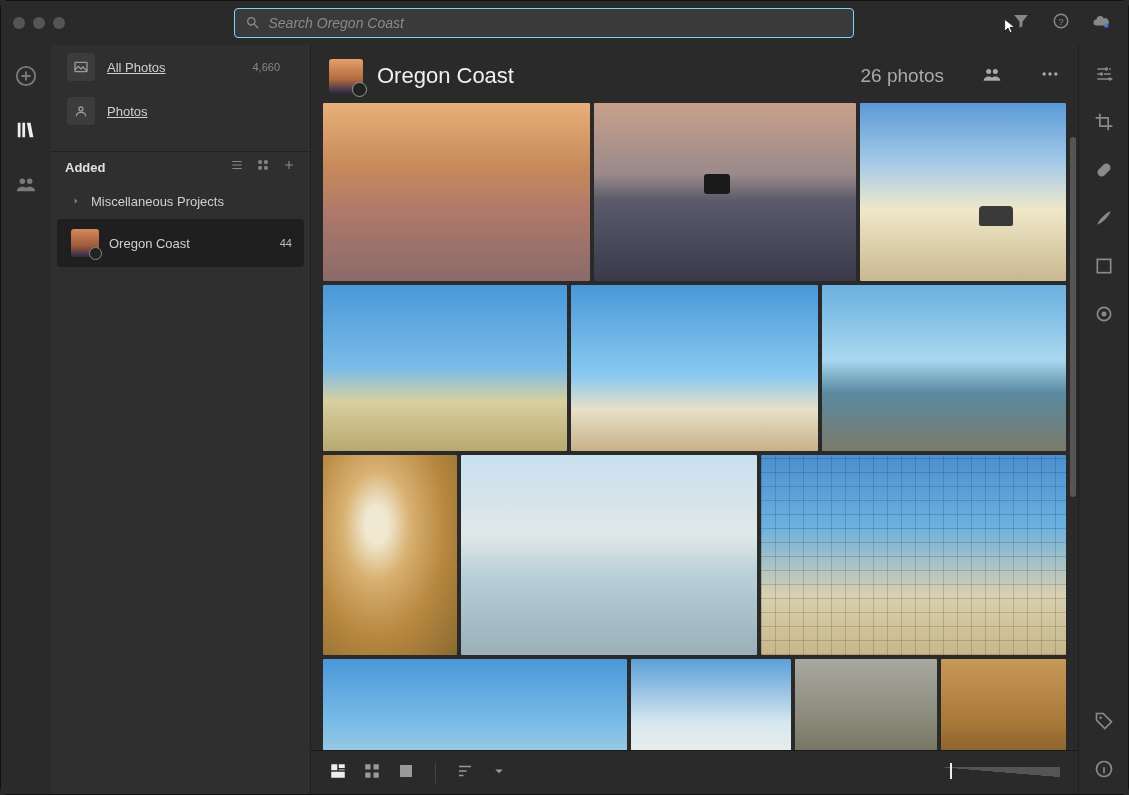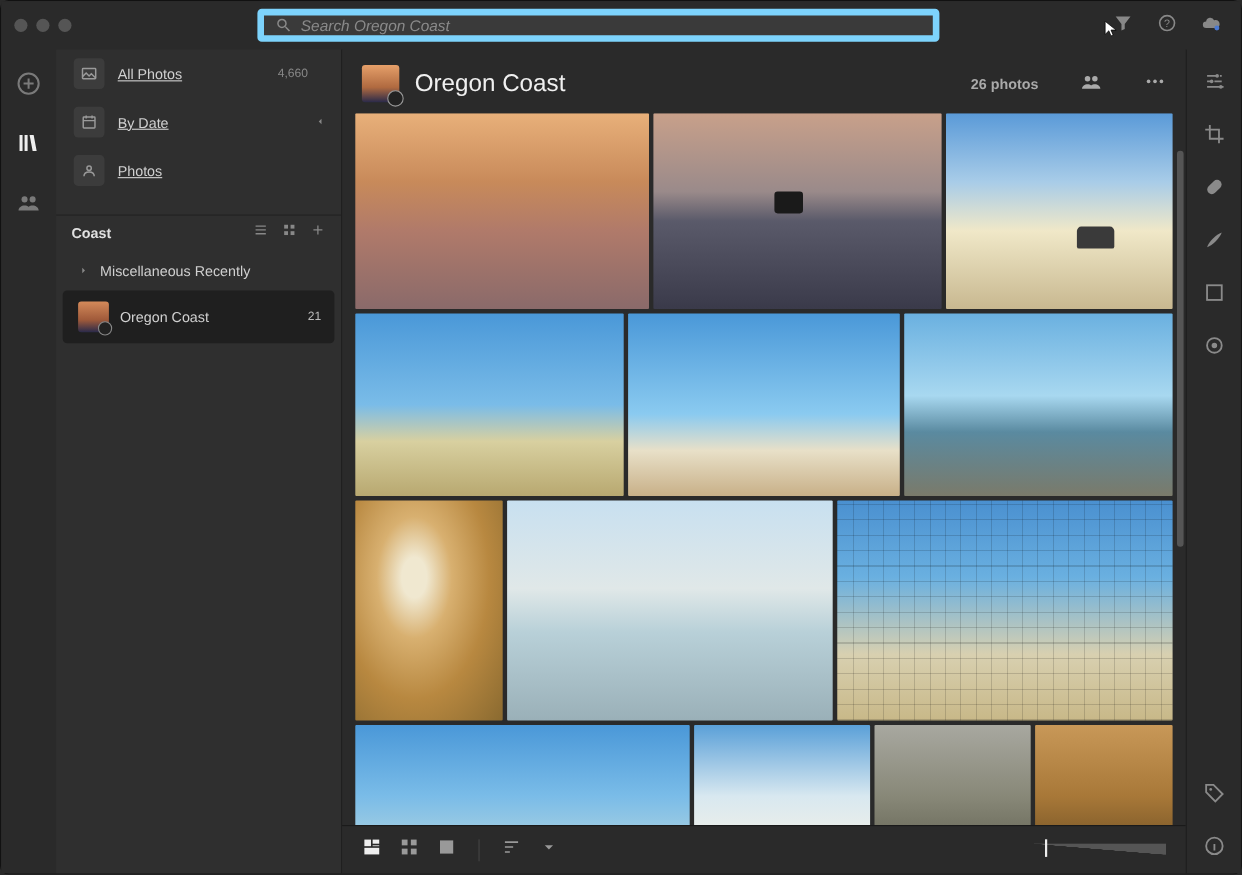--- a/index.html
+++ b/index.html
@@ -3,21 +3,21 @@
 <meta charset="utf-8">
 <style>
   * { box-sizing: border-box; margin: 0; padding: 0; }
   html, body { width: 1129px; height: 795px; overflow: hidden; font-family: -apple-system, "Segoe UI", sans-serif; background: #2a2a2a; color: #ccc; }
   .app { width: 1129px; height: 795px; display: flex; flex-direction: column; background: #2a2a2a; border-radius: 8px; border: 1px solid #111; }
   
   .titlebar { height: 44px; display: flex; align-items: center; padding: 0 12px; background: #2a2a2a; gap: 10px; }
   .traffic { display: flex; gap: 8px; margin-right: 10px; }
   .tdot { width: 12px; height: 12px; border-radius: 50%; background: #555; }
   .searchwrap { flex: 1; display: flex; justify-content: center; }
-  .searchbox { width: 620px; height: 30px; background: #3a3a3a; border: 6px solid #7dd3fc; border-radius: 4px; display: flex; align-items: center; padding: 0 10px; gap: 8px; color: #8a8a8a; font-style: italic; font-size: 14px; }
+  .searchbox { width: 620px; height: 30px; background: #3a3a3a; border: 1px solid #7dd3fc; border-radius: 4px; display: flex; align-items: center; padding: 0 10px; gap: 8px; color: #8a8a8a; font-style: italic; font-size: 14px; }
   .searchbox svg { width: 16px; height: 16px; fill: #8a8a8a; }
   .tb-right { display: flex; align-items: center; gap: 22px; padding-right: 6px; }
   .tb-right svg { width: 18px; height: 18px; fill: #888; }
   
   .body { flex: 1; display: flex; min-height: 0; }
   
   .rail-left { width: 50px; background: #2a2a2a; display: flex; flex-direction: column; align-items: center; padding-top: 18px; gap: 28px; }
   .rail-left .ritem { width: 26px; height: 26px; display:flex; align-items:center; justify-content:center; }
   .rail-left svg { width: 22px; height: 22px; fill: #7a7a7a; }
   .rail-left .active svg { fill: #eee; }
@@ -40,21 +40,21 @@
   .album-row .thumb { width: 28px; height: 28px; border-radius: 3px; background: linear-gradient(180deg,#d48a5a 0%, #a05a3a 60%, #2a2a4a 100%); position:relative; }
   .album-row .thumb::after{content:"";position:absolute;right:-3px;bottom:-3px;width:11px;height:11px;border-radius:50%;background:#222;border:1px solid #888;display:flex;align-items:center;justify-content:center;}
   .album-row .acount { position: absolute; right: 12px; font-size: 11px; color: #bbb; }
   
   .main { flex: 1; display: flex; flex-direction: column; background: #2a2a2a; min-width: 0; }
   .main-header { display: flex; align-items: center; gap: 14px; padding: 14px 18px 10px; color: #eaeaea; }
   .main-header .hthumb { width: 34px; height: 34px; border-radius: 3px; background: linear-gradient(180deg,#e6a06a 0%, #b06a40 60%, #2a2a4a 100%); position:relative;}
   .main-header .hthumb::after{content:"";position:absolute;right:-4px;bottom:-4px;width:13px;height:13px;border-radius:50%;background:#222;border:1px solid #999;}
   .main-header h1 { font-size: 22px; font-weight: 400; color: #f0f0f0; }
   .main-header .spacer { flex: 1; }
-  .main-header .subcount { font-size: 13px; color: #aaa; font-weight: bold; }
+  .main-header .subcount { font-size: 19px; color: #aaa; }
   .main-header svg { width: 20px; height: 20px; fill: #aaa; }
   .hgap { width: 10px; }
   
   .grid-scroll { flex: 1; overflow: hidden; padding: 0 12px 0 12px; }
   .photogrid { display: flex; flex-direction: column; gap: 4px; }
   .grow { display: flex; gap: 4px; }
   .ph { height: 100%; border-radius: 1px; }
   .r1 { height: 178px; }
   .r2 { height: 166px; }
   .r3 { height: 200px; }
@@ -160,74 +160,62 @@
             <svg viewBox="0 0 24 24">
               <rect x="3" y="5" width="18" height="14" rx="1" fill="none" stroke="#9a9a9a" stroke-width="2"></rect>
               <path d="M3 16l5-5 4 4 3-3 6 6" fill="none" stroke="#9a9a9a" stroke-width="2"></path>
             </svg>
           </div>
         <span>All Photos</span>
         <span class="count">4,660</span>
       </div>
 
 
-      <div class="side-item">
-        <div class="iconbox">
-            <svg viewBox="0 0 24 24">
-              <rect x="4" y="5" width="16" height="15" rx="1" fill="none" stroke="#9a9a9a" stroke-width="2"></rect>
-              <path d="M4 10h16M8 3v4M16 3v4" stroke="#9a9a9a" stroke-width="2"></path>
-            </svg>
-          </div>
-        <span>By Date</span>
-        <span class="chev"><svg viewBox="0 0 24 24">
-              <path d="M15 6l-6 6 6 6"></path>
-            </svg></span>
-      </div>
 
       <div class="side-item">
         <div class="iconbox">
             <svg viewBox="0 0 24 24">
               <circle cx="12" cy="9" r="3" fill="none" stroke="#9a9a9a" stroke-width="2"></circle>
               <path d="M5 20c0-4 3-6 7-6s7 2 7 6" fill="none" stroke="#9a9a9a" stroke-width="2"></path>
             </svg>
           </div>
         <span>Photos</span>
       </div>
 
       <div style="height:18px"></div>
 
       <div class="albums-hdr">
-        <span class="lbl">Coast</span>
+        <span class="lbl">Added</span>
         <div class="actions">
           <span><svg viewBox="0 0 24 24">
                 <path d="M4 6h16M4 12h16M4 18h16" stroke="#888" stroke-width="2"></path>
               </svg></span>
           <span><svg viewBox="0 0 24 24">
                 <rect x="4" y="4" width="6" height="6"></rect>
                 <rect x="14" y="4" width="6" height="6"></rect>
                 <rect x="4" y="14" width="6" height="6"></rect>
                 <rect x="14" y="14" width="6" height="6"></rect>
               </svg></span>
           <span><svg viewBox="0 0 24 24">
                 <path d="M12 5v14M5 12h14" stroke="#888" stroke-width="2"></path>
               </svg></span>
         </div>
       </div>
 
       <div class="album-row">
         <span class="chevr"><svg viewBox="0 0 24 24">
               <path d="M9 6l6 6-6 6"></path>
             </svg></span>
-        <span>Miscellaneous Recently</span>
+        <span>Miscellaneous Projects</span>
       </div>
 
       <div class="album-row selected">
         <div class="thumb"></div>
         <span>Oregon Coast</span>
-        <span class="acount">21</span>
+        <span class="acount">44</span>
       </div>
     </div>
 
     <div class="main">
       <div class="gridwrap">
         <div class="main-header">
           <div class="hthumb"></div>
           <h1>Oregon Coast</h1>
           <div class="spacer"></div>
           <span class="subcount">26 photos</span>

